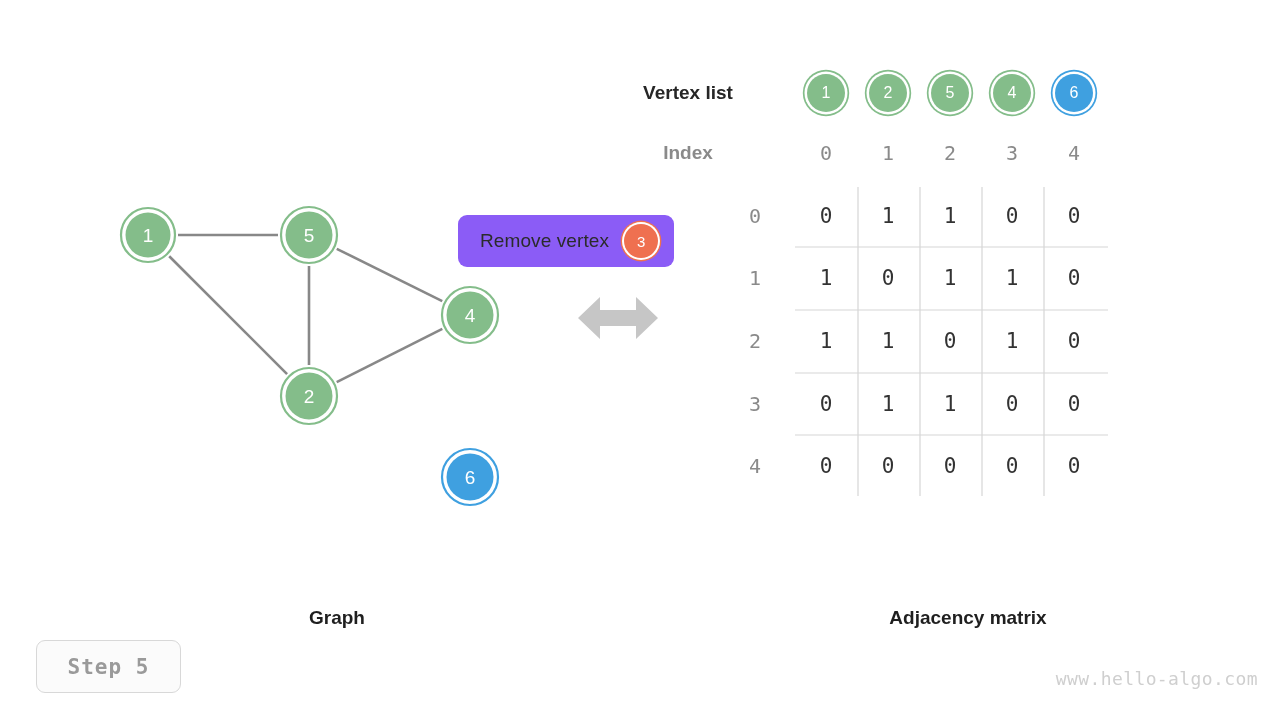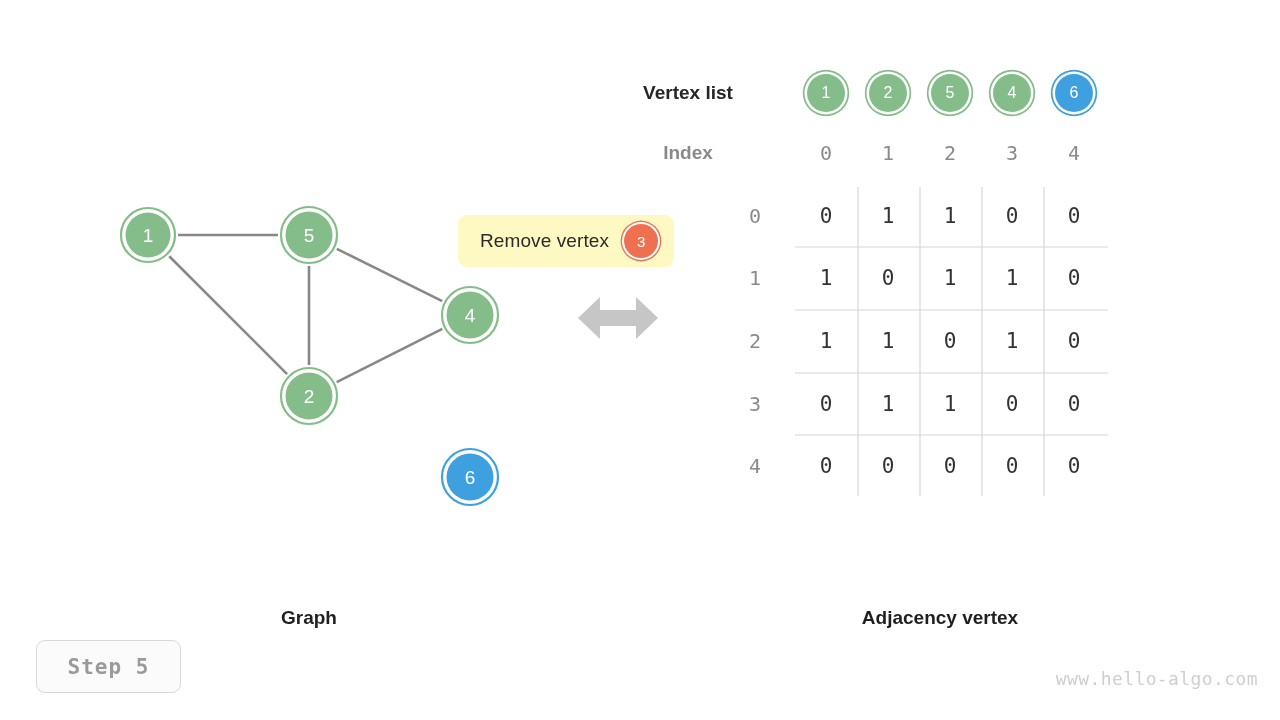--- a/index.html
+++ b/index.html
@@ -35,21 +35,21 @@
     pointer-events: none;
   }
 
   
   #op-chip {
     position: absolute;
     left: 458px;
     top: 215px;
     height: 52px;
     border-radius: 9px;
-    background: #fef9c3;
+    background: #8b5cf6;
     display: flex;
     align-items: center;
     padding: 0 16px 0 22px;
     box-sizing: border-box;
   }
   #op-chip .op-text {
     font-size: 19px;
     color: #2b2b2b;
     font-family: "Liberation Sans", sans-serif;
     letter-spacing: .1px;
@@ -125,20 +125,21 @@
 
   
   .caption {
     position: absolute;
     font-weight: bold;
     font-size: 19px;
     color: #1f1f1f;
     text-align: center;
     transform: translate(-50%, -50%);
     white-space: nowrap;
+    margin-left: 28px;
   }
   #caption-graph  { left: 309px; top: 618px; }
   #caption-matrix { left: 940px; top: 618px; }
 
   
   #step-button {
     position: absolute;
     left: 36px; top: 640px;
     width: 145px; height: 53px;
     border: 1px solid #d8d8d8;
@@ -278,21 +279,21 @@
       <div class="matrix-cell" style="left: 1012px; top: 404px;">0</div>
       <div class="matrix-cell" style="left: 1074px; top: 404px;">0</div>
       <div class="matrix-cell" style="left: 826px; top: 466px;">0</div>
       <div class="matrix-cell" style="left: 888px; top: 466px;">0</div>
       <div class="matrix-cell" style="left: 950px; top: 466px;">0</div>
       <div class="matrix-cell" style="left: 1012px; top: 466px;">0</div>
       <div class="matrix-cell" style="left: 1074px; top: 466px;">0</div>
     </div>
 
   <div class="caption" id="caption-graph">Graph</div>
-  <div class="caption" id="caption-matrix">Adjacency vertex</div>
+  <div class="caption" id="caption-matrix">Adjacency matrix</div>
 
   <div id="step-button">
     <span>Step 5</span>
   </div>
 
   <div id="watermark">www.hello-algo.com</div>
 
 </div>
 
 </body></html>

